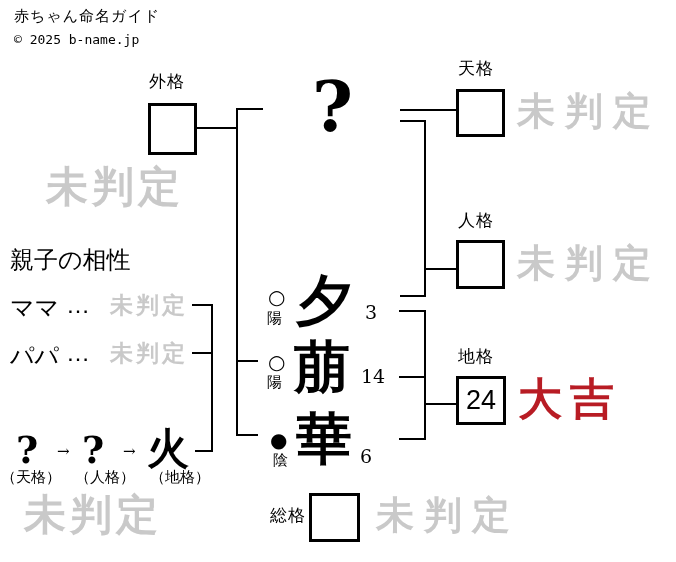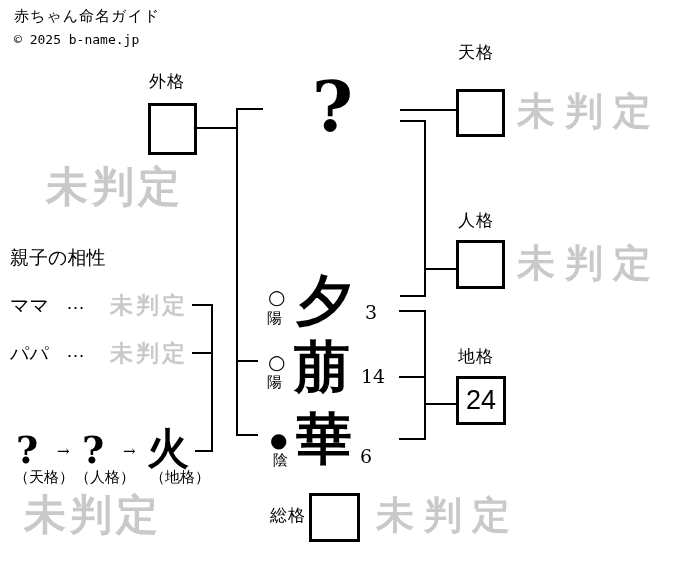--- a/index.html
+++ b/index.html
@@ -23,21 +23,21 @@
   .polarity-sym{font-size:20px;}
   .polarity-lbl{font-size:15px;}
   .surname{font-size:70px;font-weight:bold;}
   
   .wm{color:#c9c9c9;font-family:"DejaVu Serif","Liberation Serif",serif;font-weight:bold;}
   .wm-big{font-size:42px;letter-spacing:4px;}
   .wm-right{font-size:38px;letter-spacing:10px;}
   .wm-small{font-size:23px;letter-spacing:3px;}
   .luck-red{color:#b81c24;font-family:"DejaVu Serif","Liberation Serif",serif;
             font-weight:bold;font-size:44px;letter-spacing:8px;}
-  .compat-lbl{font-size:19px;}
+  .compat-lbl{font-size:24px;}
   .gogyo-sym{font-size:38px;font-weight:bold;}
   .gogyo-fire{font-size:42px;font-weight:bold;}
   .gogyo-paren{font-size:15px;letter-spacing:0;}
   .arrow{font-size:15px;}
   .hdr-title{font-size:15px;letter-spacing:1px;}
   .hdr-copy{font-size:13px;font-family:"DejaVu Sans Mono","Liberation Mono",monospace;}
 </style>
 </head>
 <body>
 
@@ -68,36 +68,37 @@
   <div class="ln" style="left:399px;top:376px;width:27px;height:2px;"></div>
   <div class="ln" style="left:399px;top:438px;width:27px;height:2px;"></div>
   <div class="ln" style="left:426px;top:403px;width:30px;height:2px;"></div>
 
   <div class="abs lbl" style="left:149px;top:73px;">外格</div>
   <div class="box" style="left:148px;top:103px;width:43px;height:46px;">
     <span class="box-val"></span>
   </div>
   <div class="abs wm wm-big" style="left:46px;top:166px;">未判定</div>
 
-  <div class="abs lbl" style="left:458px;top:44px;">天格</div>
+  <div class="abs lbl" style="left:458px;top:60px;">天格</div>
   <div class="box" style="left:456px;top:89px;width:43px;height:42px;">
     <span class="box-val"></span>
   </div>
   <div class="abs wm wm-right" style="left:517px;top:92px;">未判定</div>
 
   <div class="abs lbl" style="left:458px;top:212px;">人格</div>
   <div class="box" style="left:456px;top:240px;width:43px;height:43px;">
     <span class="box-val"></span>
   </div>
   <div class="abs wm wm-right" style="left:517px;top:244px;">未判定</div>
 
   <div class="abs lbl" style="left:458px;top:348px;">地格</div>
   <div class="box" style="left:456px;top:376px;width:44px;height:43px;text-align:right;">
     <span class="box-val">24</span>
   </div>
+  <div class="abs luck-red" style="left:518px;top:377px;">大吉</div>
 
   <div class="abs lbl" style="left:270px;top:507px;">総格</div>
   <div class="box" style="left:309px;top:493px;width:45px;height:43px;">
     <span class="box-val"></span>
   </div>
   <div class="abs wm wm-right" style="left:376px;top:496px;">未判定</div>
 
   <div class="abs wm wm-big" style="left:24px;top:494px;">未判定</div>
 
   <div class="abs serif surname" style="left:312px;top:72px;">?</div>
@@ -133,17 +134,17 @@
     <div class="abs compat-lbl" style="left:10px;top:344px;">パパ</div>
     <div class="abs compat-lbl" style="left:66px;top:341px;">…</div>
     <div class="abs wm wm-small" style="left:110px;top:341px;">未判定</div>
   </div>
 
   <div class="abs serif gogyo-sym" style="left:16px;top:431px;">?</div>
   <div class="abs serif arrow" style="left:57px;top:444px;">→</div>
   <div class="abs serif gogyo-sym" style="left:82px;top:431px;">?</div>
   <div class="abs serif arrow" style="left:123px;top:444px;">→</div>
   <div class="abs serif gogyo-fire" style="left:147px;top:428px;">火</div>
-  <div class="abs gogyo-paren" style="left:14px;top:469px;">（天格）</div>
+  <div class="abs gogyo-paren" style="left:1px;top:469px;">（天格）</div>
   <div class="abs gogyo-paren" style="left:75px;top:469px;">（人格）</div>
   <div class="abs gogyo-paren" style="left:150px;top:469px;">（地格）</div>
 
 </div>
 
 </body></html>

